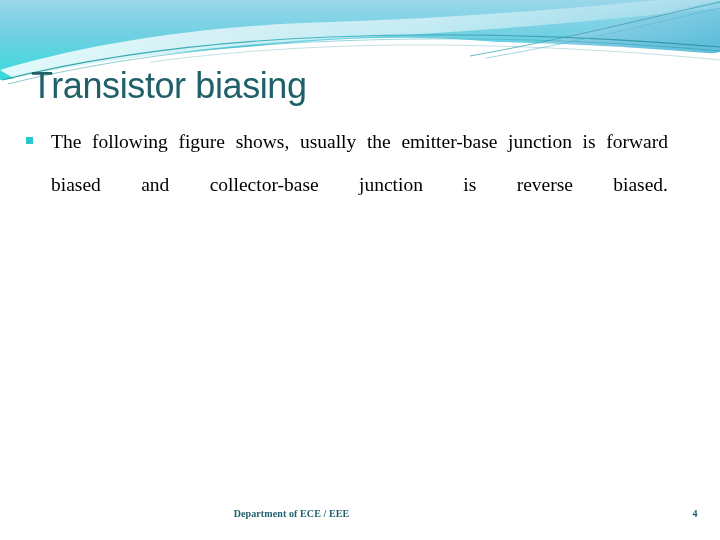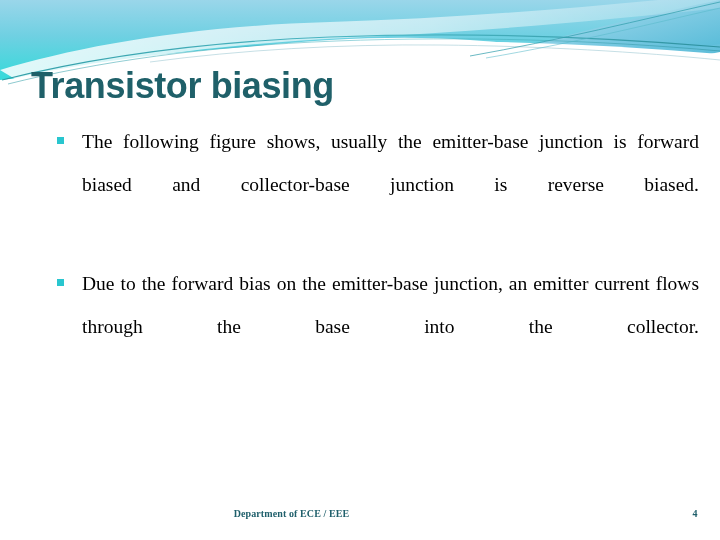--- a/index.html
+++ b/index.html
@@ -39,31 +39,31 @@
     height: 90px;
   }
 
   
   #title {
     position: absolute;
     left: 31px;
     top: 66px;
     font-family: "Liberation Sans", "DejaVu Sans", sans-serif;
     font-size: 36px;
-    font-weight: bold;
+    font-weight: normal;
     color: #1f6069;
     letter-spacing: -0.4px;
     white-space: nowrap;
     line-height: 1.1;
   }
 
   
   #body-content {
     position: absolute;
-    left: 51px;
+    left: 20px;
     top: 120px;
     width: 648px;
   }
 
   .bullet-item {
     position: relative;
     padding-left: 31px;
     margin-bottom: 13px;
     font-family: "Liberation Serif", "DejaVu Serif", serif;
     font-size: 19.5px;
@@ -174,24 +174,20 @@
 
   <div id="title">Transistor biasing</div>
 
   <div id="body-content">
 
     <div class="bullet-item">
       <span class="bullet-marker"></span>
       <span class="bullet-text">The following figure shows, usually the emitter-base junction is forward biased and collector-base junction is reverse biased.</span>
     </div>
 
-    <div class="bullet-item">
-      <span class="bullet-marker"></span>
-      <span class="bullet-text">Due to the forward bias on the emitter-base junction, an emitter current flows through the base into the collector.</span>
-    </div>
 
 
   </div>
 
   <div id="footer">
     <div id="footer-text">Department of ECE / EEE</div>
     <div id="page-number">4</div>
   </div>
 
 </div>

